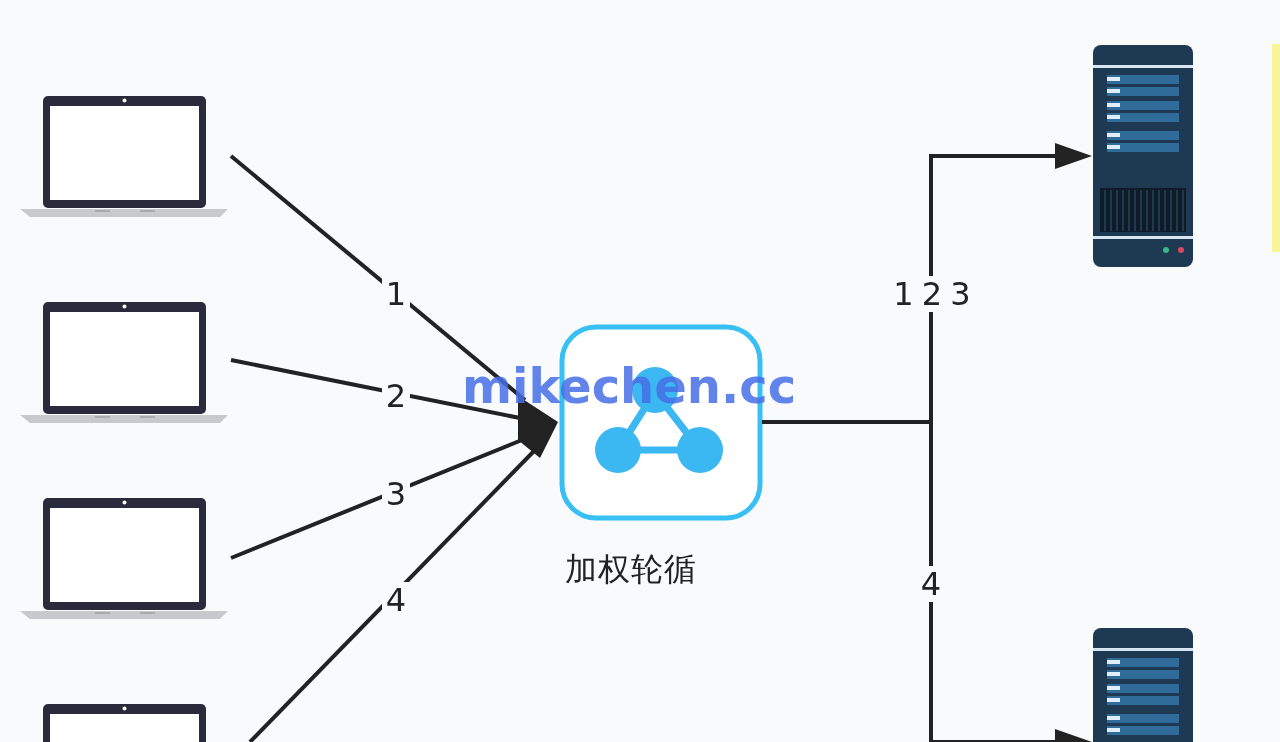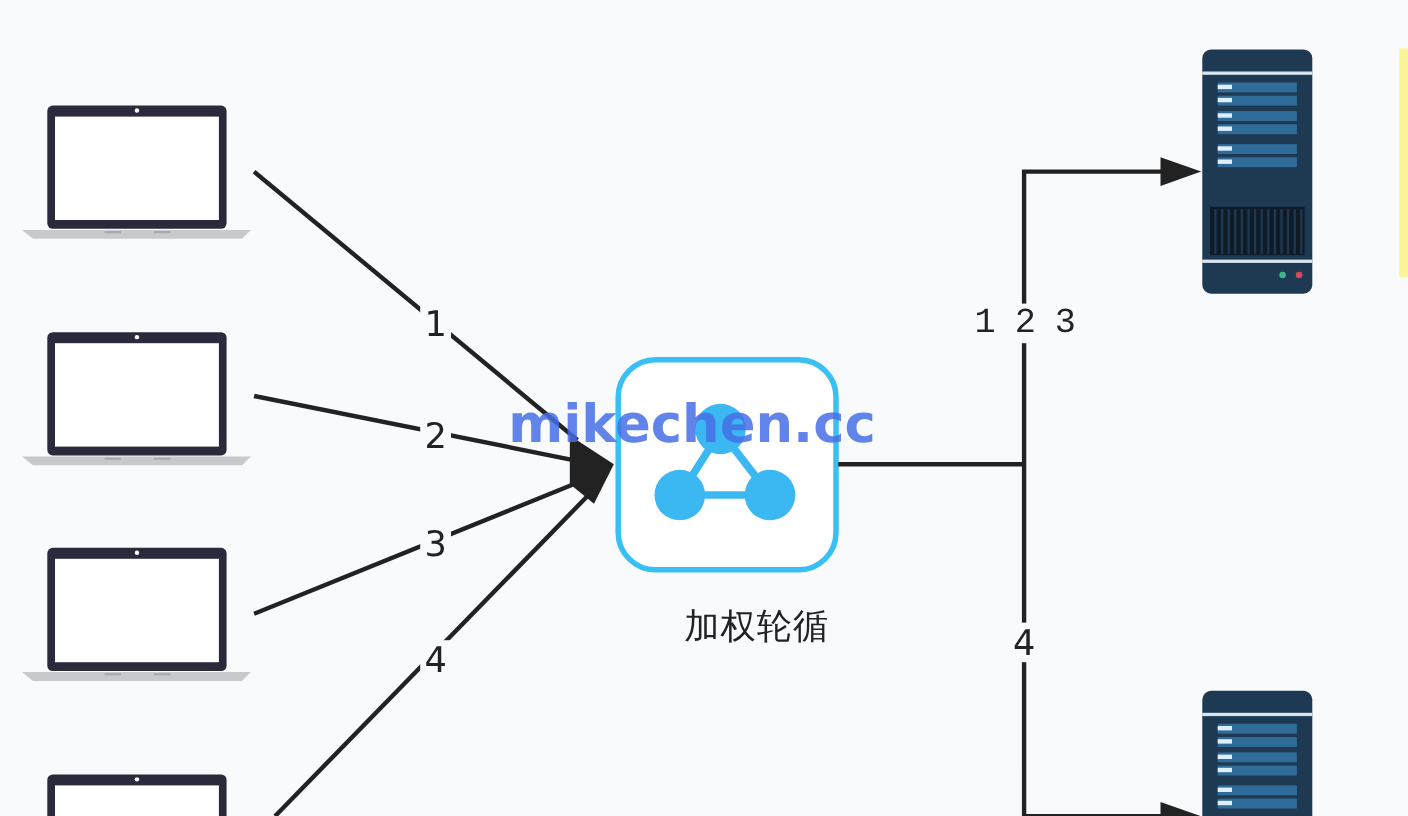--- a/index.html
+++ b/index.html
@@ -10,21 +10,21 @@
       font-family: "DejaVu Sans", sans-serif;
     }
     .canvas { position: absolute; left: 0; top: 0; width: 1280px; height: 742px; }
     .yellow-strip { position: absolute; left: 1272px; top: 44px; width: 8px; height: 208px; background: #fbf59a; }
     .edge-label {
       position: absolute; font-size: 32px; color: #222;
       background: #f8fafc; line-height: 36px; text-align: center;
       font-family: "DejaVu Sans", sans-serif;
     }
     .lb-caption {
-      position: absolute; left: 588px; top: 548px; width: 200px; text-align: center;
+      position: absolute; left: 531px; top: 548px; width: 200px; text-align: center;
       font-size: 32px; color: #222; letter-spacing: 1px;
       font-family: "DejaVu Sans", sans-serif;
     }
     .watermark {
       position: absolute; left: 462px; top: 358px;
       font-size: 48px; font-weight: bold; color: rgba(70,110,230,0.85);
       font-family: "DejaVu Sans", sans-serif; letter-spacing: 0px;
     }
   </style>
 </head>
@@ -128,18 +128,18 @@
       </g>
   </svg>
 
   <div class="yellow-strip"></div>
 
   
   <div class="edge-label" style="left:382px; top:276px; width:28px;">1</div>
   <div class="edge-label" style="left:382px; top:378px; width:28px;">2</div>
   <div class="edge-label" style="left:382px; top:476px; width:28px;">3</div>
   <div class="edge-label" style="left:382px; top:582px; width:28px;">4</div>
-  <div class="edge-label" style="left:884px; top:276px; width:96px; word-spacing:-2px;font-family:Liberation Mono, monospace;">1 2 3</div>
+  <div class="edge-label" style="left:884px; top:276px; width:96px; word-spacing:-2px;">1 2 3</div>
   <div class="edge-label" style="left:915px; top:566px; width:32px;">4</div>
 
   <div class="lb-caption">加权轮循</div>
   <div class="watermark">mikechen.cc</div>
 </div>
 
 </body></html>

